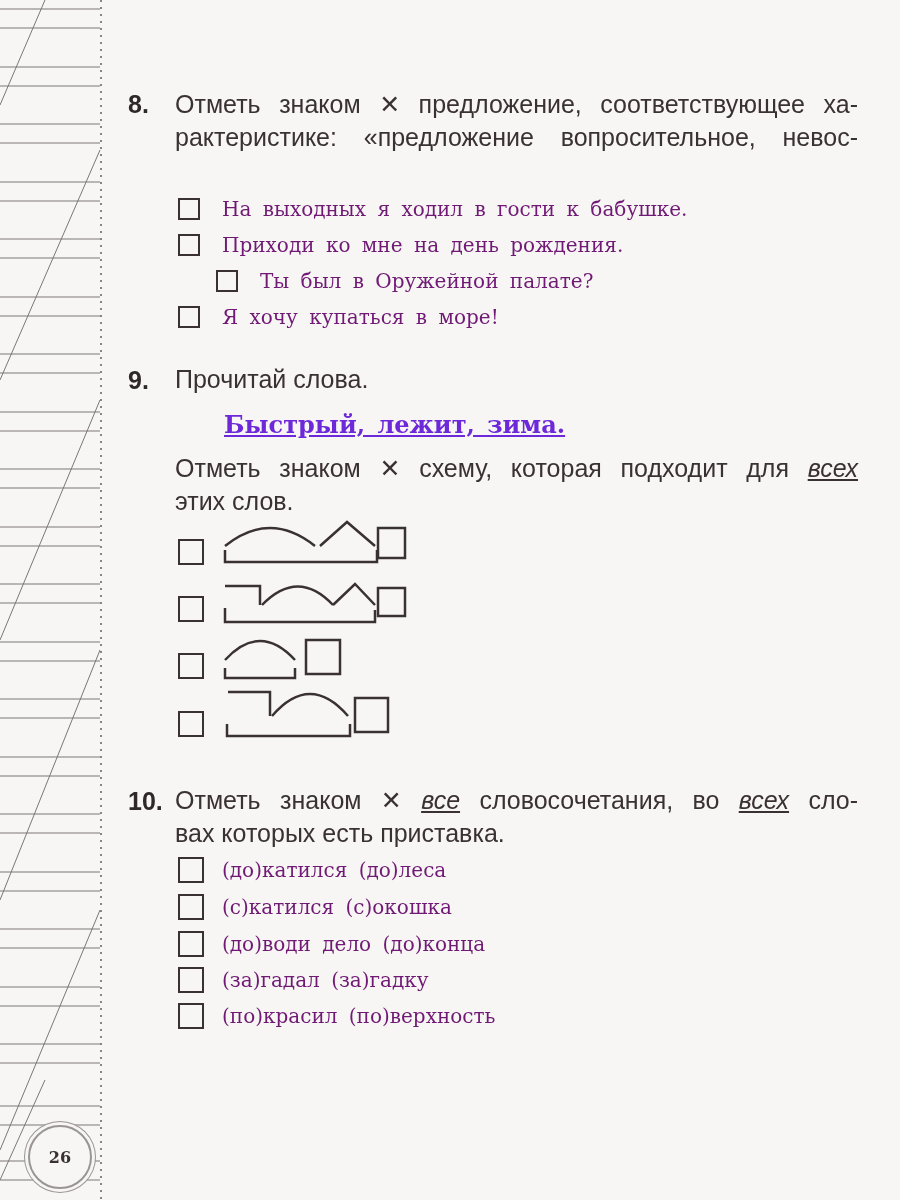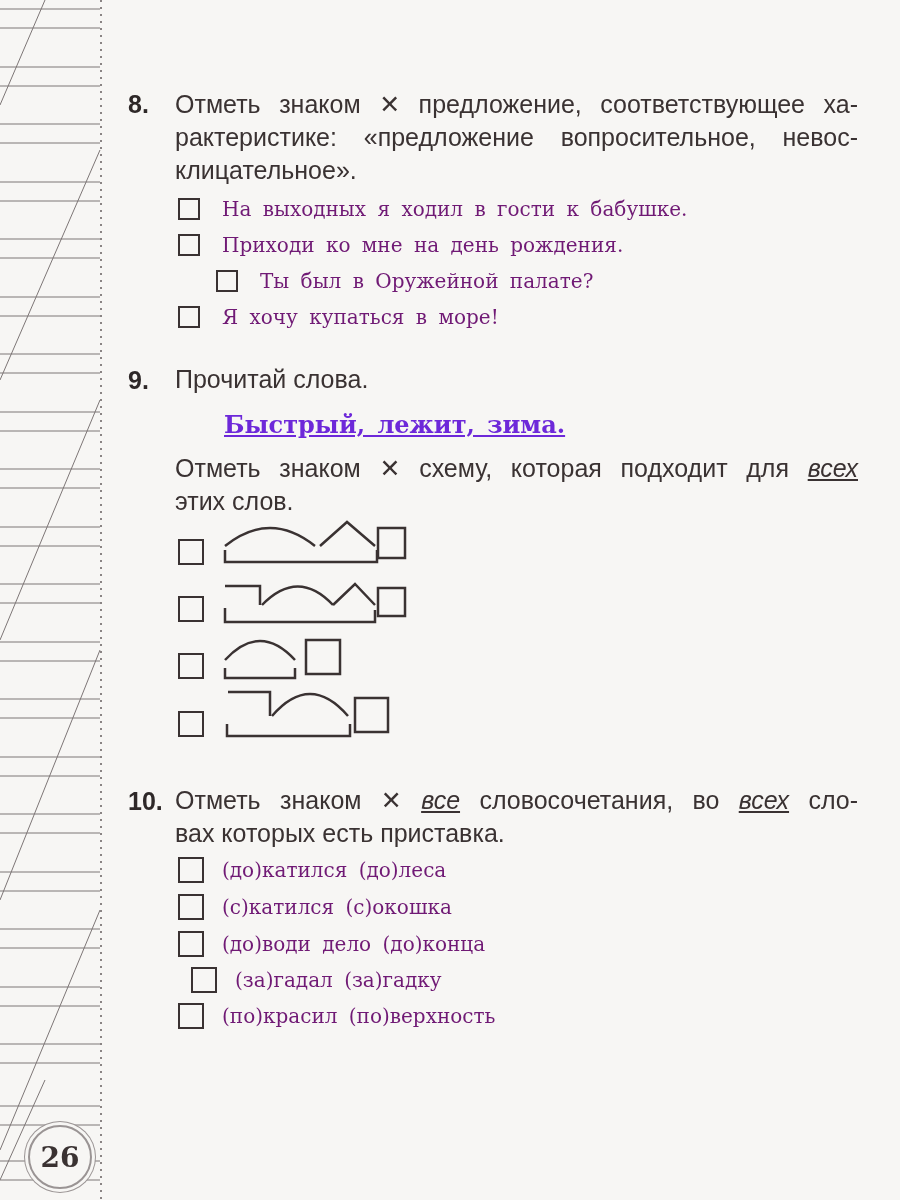--- a/index.html
+++ b/index.html
@@ -5,21 +5,21 @@
   html, body { margin:0; padding:0; }
   body { width:900px; height:1200px; background:#f7f6f4; position:relative; overflow:hidden; color:#3a3232; }
   .margin { position:absolute; left:0; top:0; width:104px; height:1200px; }
   .task-num { position:absolute; font-family:"Liberation Sans", sans-serif; font-weight:bold; font-size:25px; color:#2e2828; }
   .para { position:absolute; font-family:"Liberation Sans", sans-serif; font-size:25px; line-height:33px; color:#3a3232; text-align:justify; }
   .opt { position:absolute; display:flex; align-items:center; }
   .cb { width:22px; height:22px; border:2px solid #3a3232; background:transparent; box-sizing:border-box; flex:none; }
   .opt-text { margin-left:22px; font-family:"DejaVu Serif", serif; font-size:20px; color:#701a75; word-spacing:5px; white-space:nowrap; }
   .under { text-decoration:underline; font-style:italic; }
   .bold-words { position:absolute; font-family:"DejaVu Serif", serif; font-weight:bold; font-size:24px; color:#6d28d9; word-spacing:4px;text-decoration:underline; }
-  .page-num { position:absolute; left:28px; top:1125px; width:60px; height:60px; border-radius:50%; border:2px solid #9a9494; box-shadow:0 0 0 3px #f7f6f4, 0 0 0 4px #9a9494; display:flex; align-items:center; justify-content:center; font-family:"DejaVu Serif", serif; font-weight:bold; font-size:28px; color:#3a3232; background:#f7f6f4; }
+  .page-num { position:absolute; left:28px; top:1125px; width:60px; height:60px; border-radius:50%; border:2px solid #9a9494; box-shadow:0 0 0 3px #f7f6f4, 0 0 0 4px #9a9494; display:flex; align-items:center; justify-content:center; font-family:"DejaVu Serif", serif; font-weight:bold; font-size:16px; color:#3a3232; background:#f7f6f4; }
 </style>
 </head>
 <body>
 
 <svg class="margin" width="104" height="1200" viewBox="0 0 104 1200">
   <g stroke="#7d7676" stroke-width="1">
     <line x1="0" y1="9" x2="100" y2="9"></line>
       <line x1="0" y1="28" x2="100" y2="28"></line>
     <line x1="0" y1="67" x2="100" y2="67"></line>
       <line x1="0" y1="86" x2="100" y2="86"></line>
@@ -70,21 +70,20 @@
   </g>
   <line x1="101" y1="0" x2="101" y2="1200" stroke="#8a8484" stroke-width="2" stroke-dasharray="2 5"></line>
 </svg>
 
 <div class="page-num">26</div>
 
 <div class="task-num" style="left:128px; top:90px;">8.</div>
 <div class="para" style="left:175px; top:88px; width:683px;">
   <div style="text-align-last:justify;">Отметь знаком ✕ предложение, соответствующее ха-</div>
   <div style="text-align-last:justify;">рактеристике: «предложение вопросительное, невос-</div>
-  <div>клицательное».</div>
 </div>
 
 <div class="opt" style="left:178px; top:197px;">
   <div class="cb"></div>
   <span class="opt-text">На выходных я ходил в гости к бабушке.</span>
 </div>
 <div class="opt" style="left:178px; top:233px;">
   <div class="cb"></div>
   <span class="opt-text">Приходи ко мне на день рождения.</span>
 </div>
@@ -156,20 +155,20 @@
   <span class="opt-text" style="margin-left:18px;">(до)катился (до)леса</span>
 </div>
 <div class="opt" style="left:178px; top:894px;">
   <div class="cb" style="width:26px;height:26px;"></div>
   <span class="opt-text" style="margin-left:18px;">(с)катился (с)окошка</span>
 </div>
 <div class="opt" style="left:178px; top:931px;">
   <div class="cb" style="width:26px;height:26px;"></div>
   <span class="opt-text" style="margin-left:18px;">(до)води дело (до)конца</span>
 </div>
-<div class="opt" style="left:191px; top:967px;">
+<div class="opt" style="left:178px; top:967px;">
   <div class="cb" style="width:26px;height:26px;"></div>
   <span class="opt-text" style="margin-left:18px;">(за)гадал (за)гадку</span>
 </div>
 <div class="opt" style="left:178px; top:1003px;">
   <div class="cb" style="width:26px;height:26px;"></div>
   <span class="opt-text" style="margin-left:18px;">(по)красил (по)верхность</span>
 </div>
 
 </body></html>

